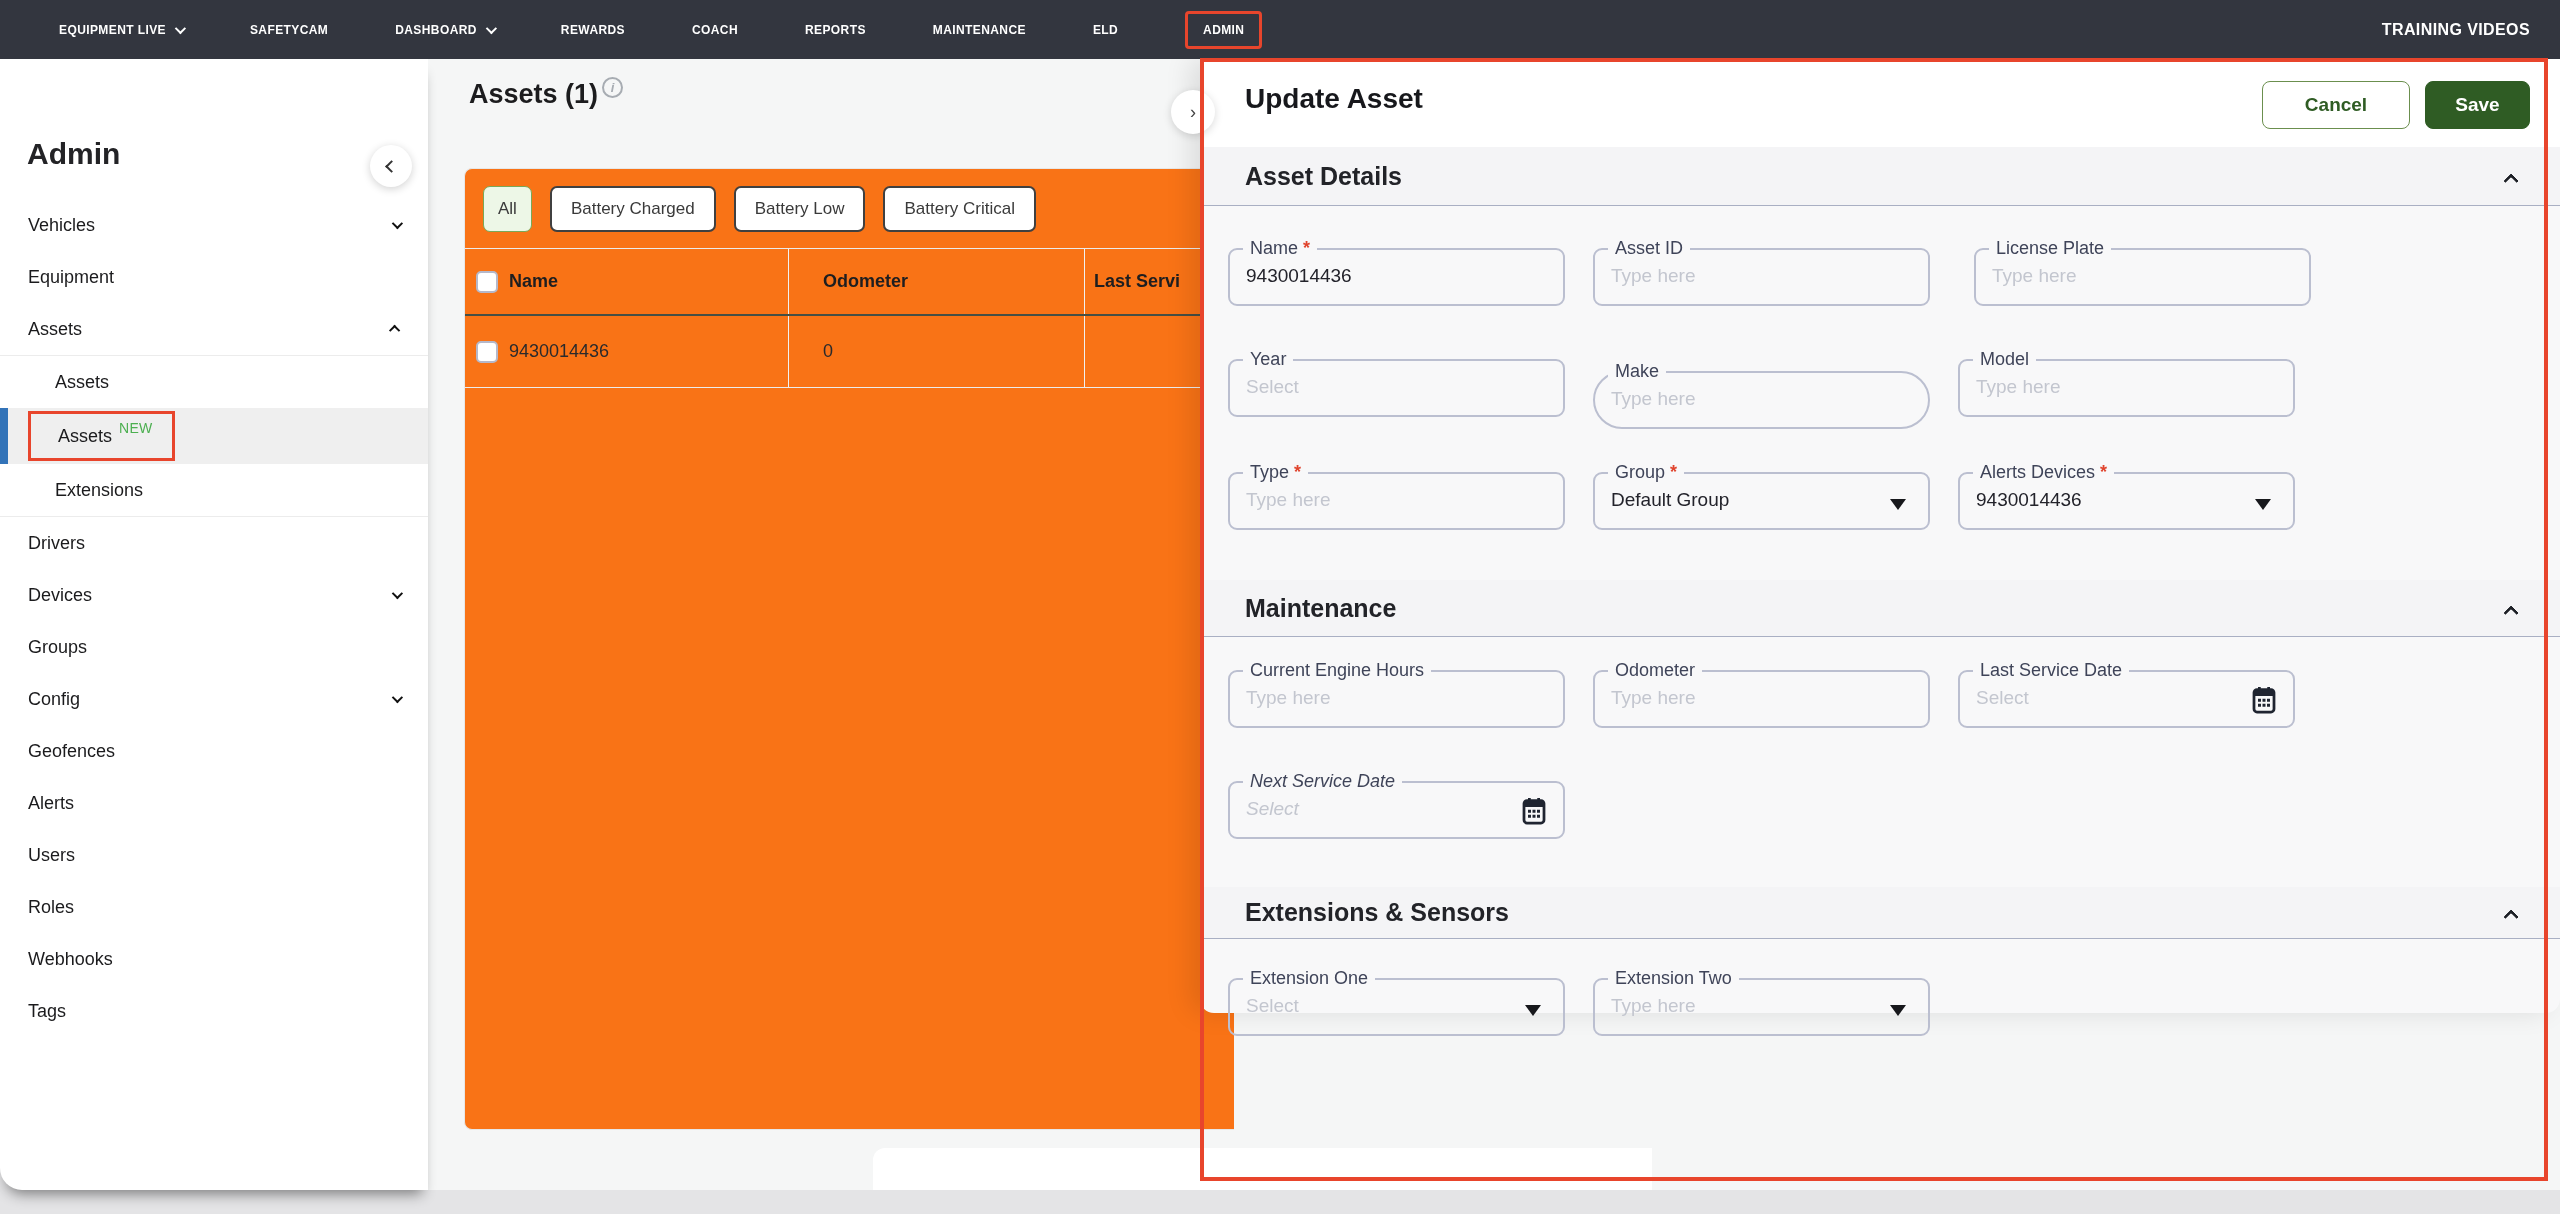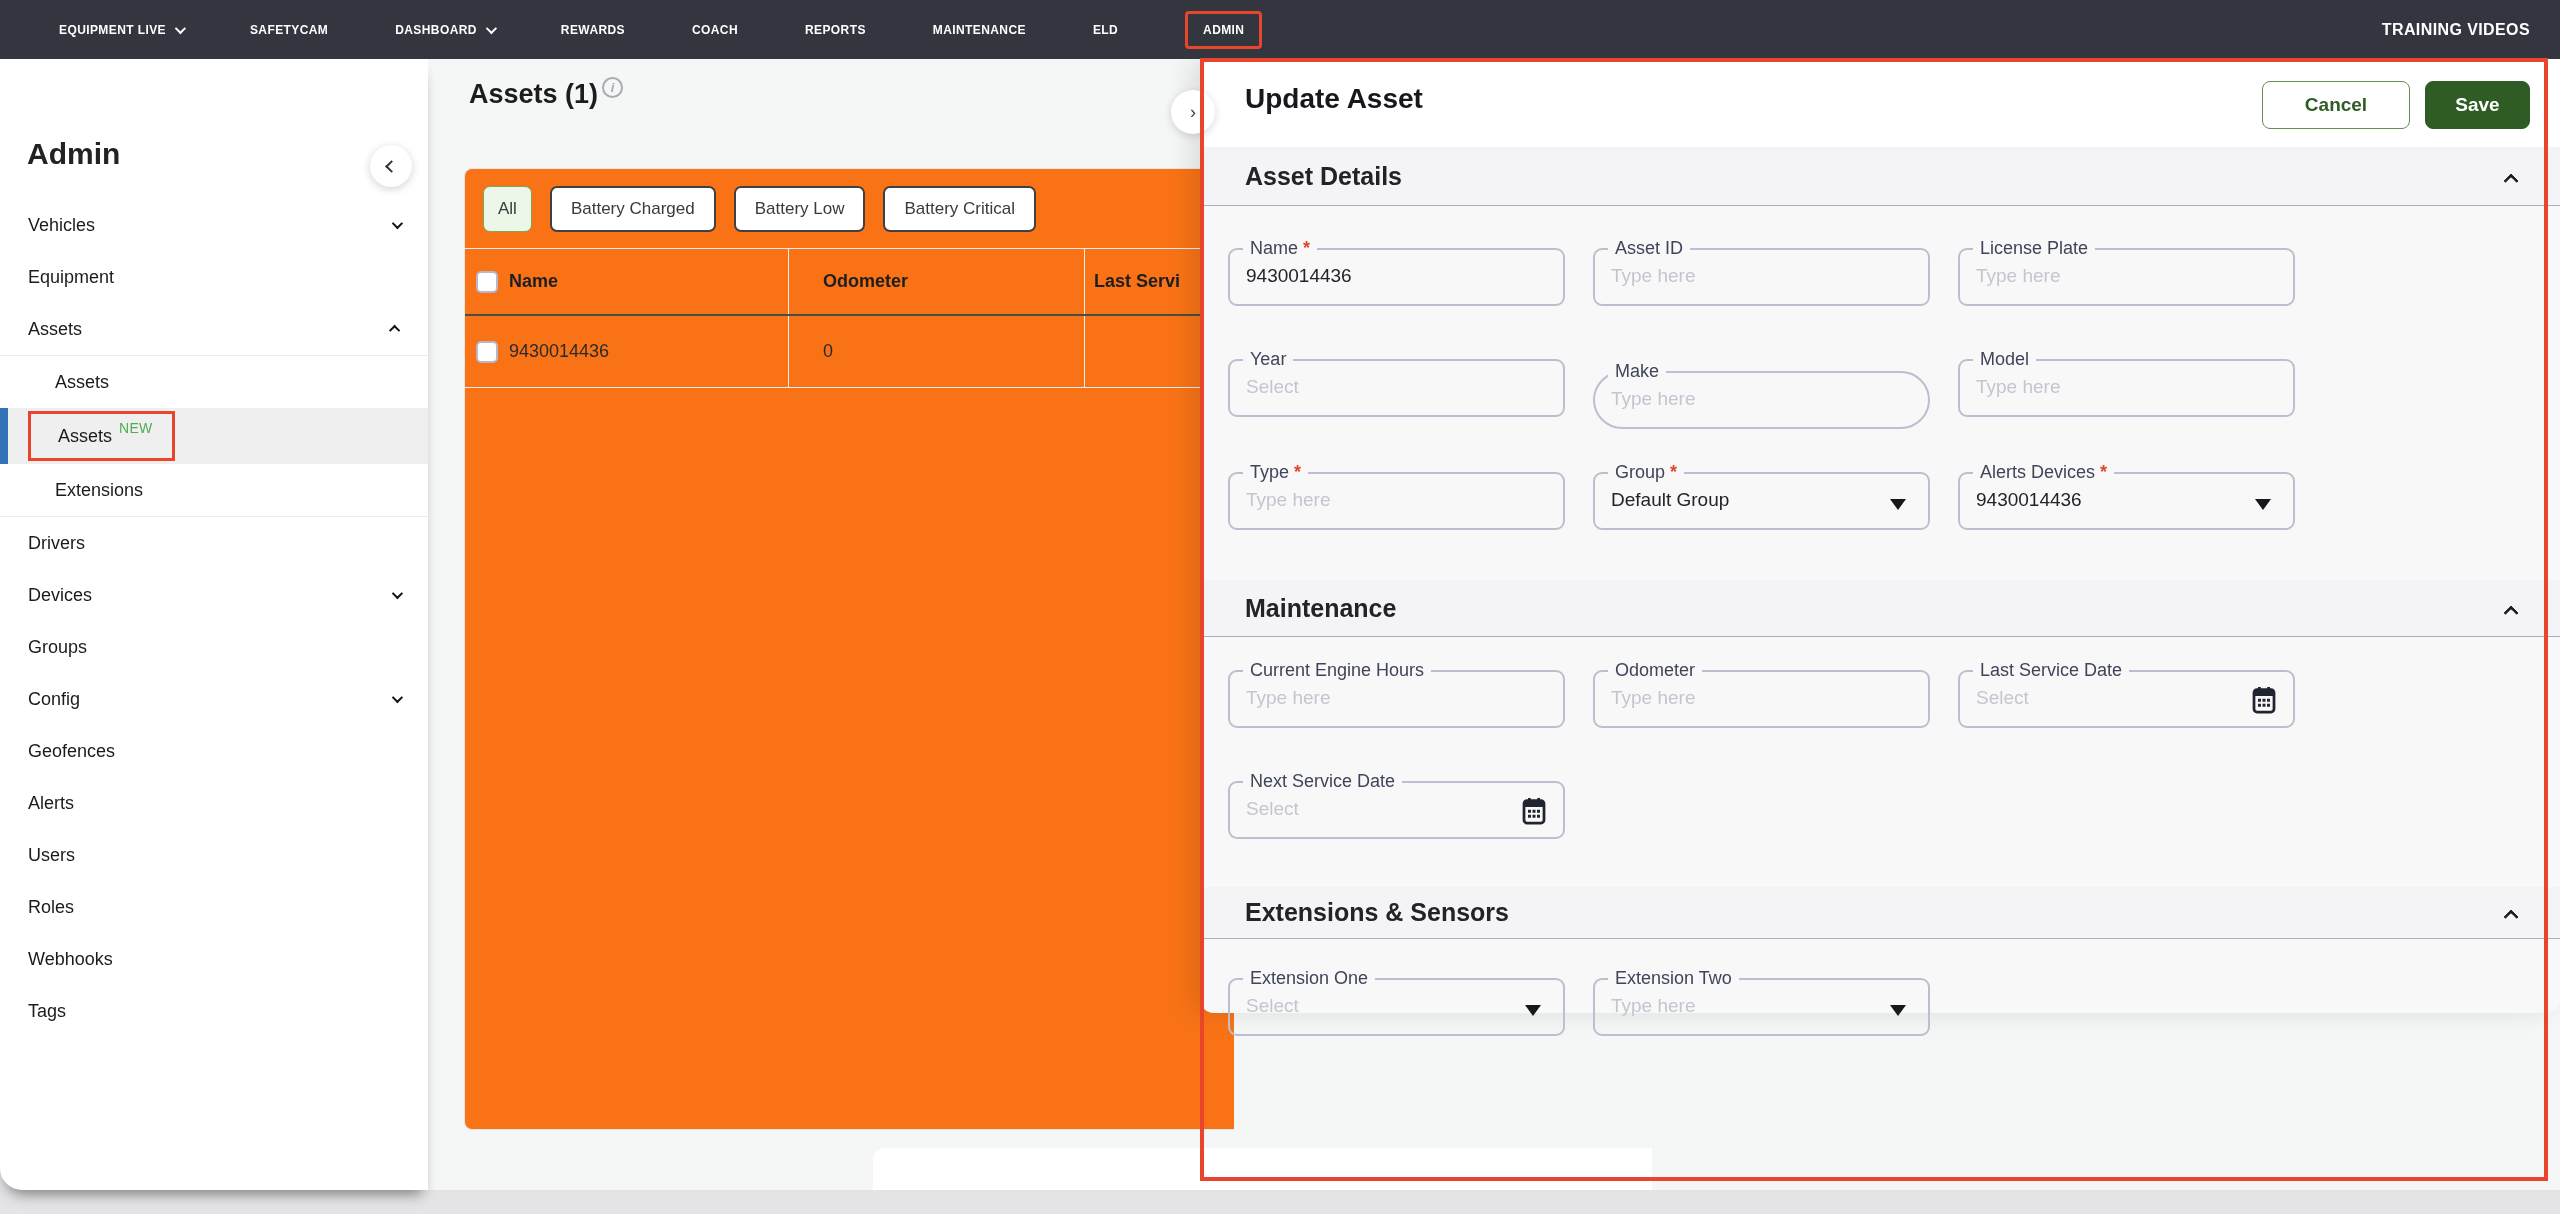--- a/index.html
+++ b/index.html
@@ -246,21 +246,21 @@
         <span class="req">*</span>
       </span>
     <span class="fval">9430014436</span>
   </div>
   <div class="fld" style="left:393px; top:189px;">
     <span class="flabel">
         <span>Asset ID</span>
       </span>
     <span class="fph">Type here</span>
   </div>
-  <div class="fld" style="left:758px; top:189px;">
+  <div class="fld" style="left:774px; top:189px;">
     <span class="flabel">
         <span>License Plate</span>
       </span>
     <span class="fph">Type here</span>
   </div>
 
   <div class="fld" style="left:28px; top:300px;">
     <span class="flabel">
         <span>Year</span>
       </span>
@@ -335,21 +335,21 @@
             <rect x="10.8" y="11" width="2.4" height="2.4"></rect>
             <rect x="14.4" y="11" width="2.4" height="2.4"></rect>
             <rect x="7.2" y="15" width="2.4" height="2.4"></rect>
             <rect x="10.8" y="15" width="2.4" height="2.4"></rect>
             <rect x="14.4" y="15" width="2.4" height="2.4"></rect>
           </g>
         </svg>
     </span>
   </div>
 
-  <div class="fld" style="left:28px; top:722px;">
+  <div class="fld" style="left:28px; top:722px;font-style:italic;">
     <span class="flabel">
         <span>Next Service Date</span>
       </span>
     <span class="fph">Select</span>
     <span class="cal">
       <svg width="30" height="30" viewBox="0 0 24 24">
           <path fill="#1F2430" d="M7.2 1.6h2.2v3.2H7.2zM14.6 1.6h2.2v3.2h-2.2z"></path>
           <rect x="4" y="3.6" width="16" height="18" rx="2.4" fill="none" stroke="#1F2430" stroke-width="2.2"></rect>
           <path fill="#1F2430" d="M4.8 4.4h14.4v4.4H4.8z"></path>
           <g fill="#1F2430">

